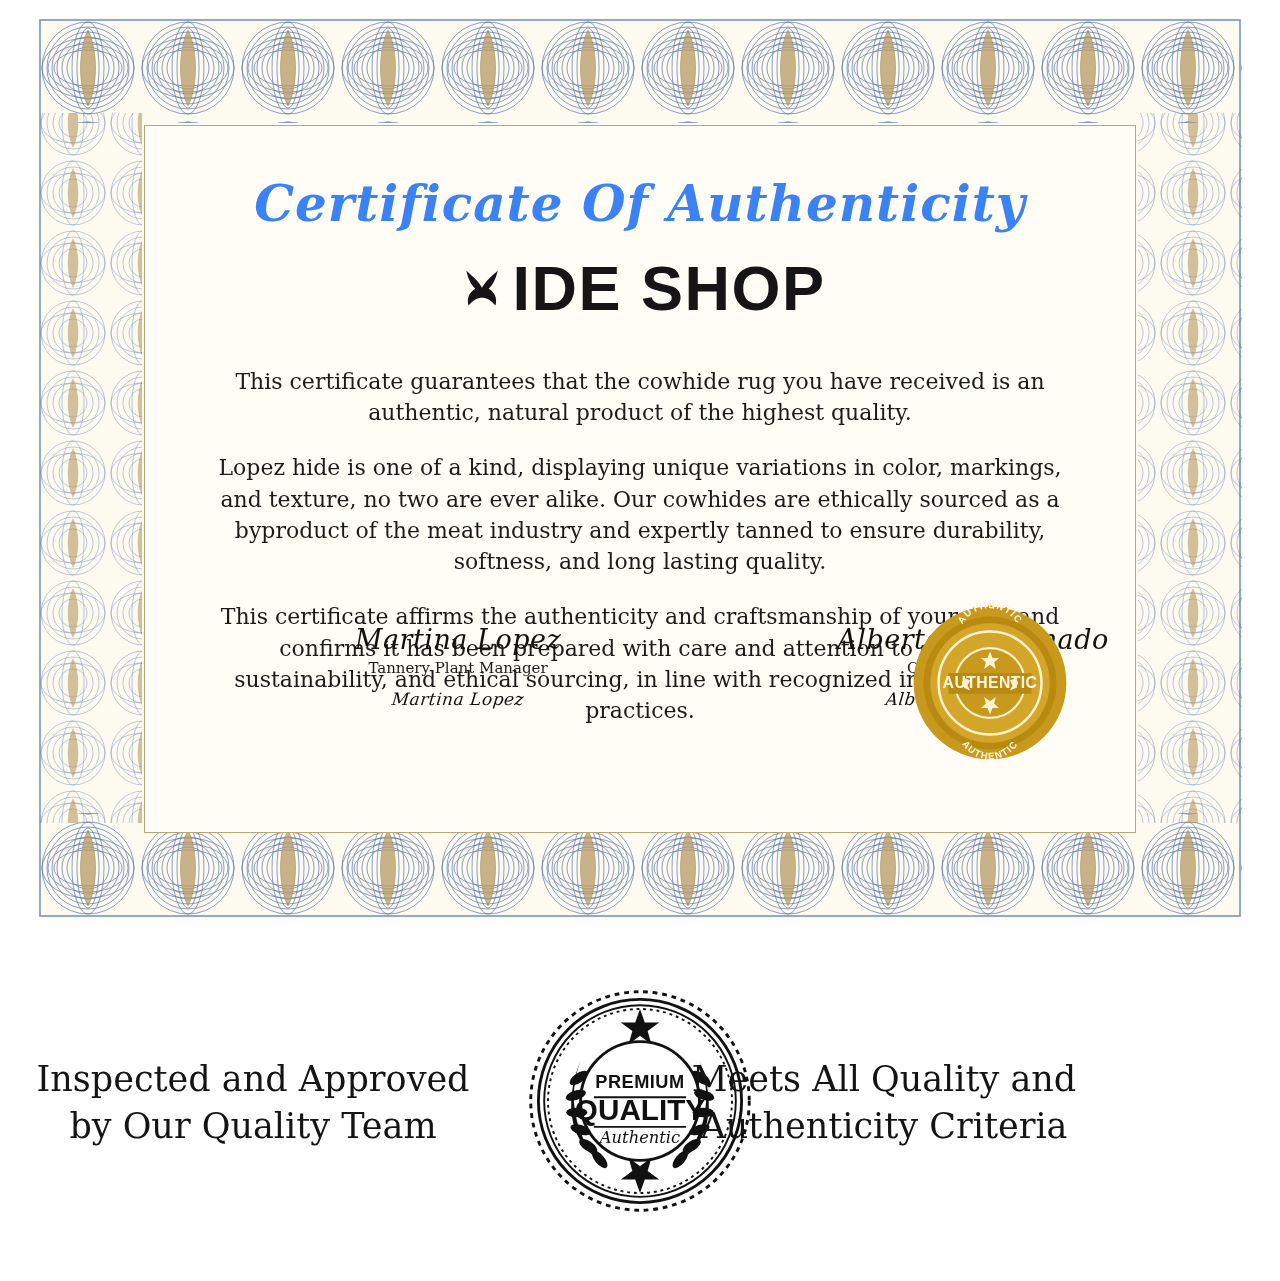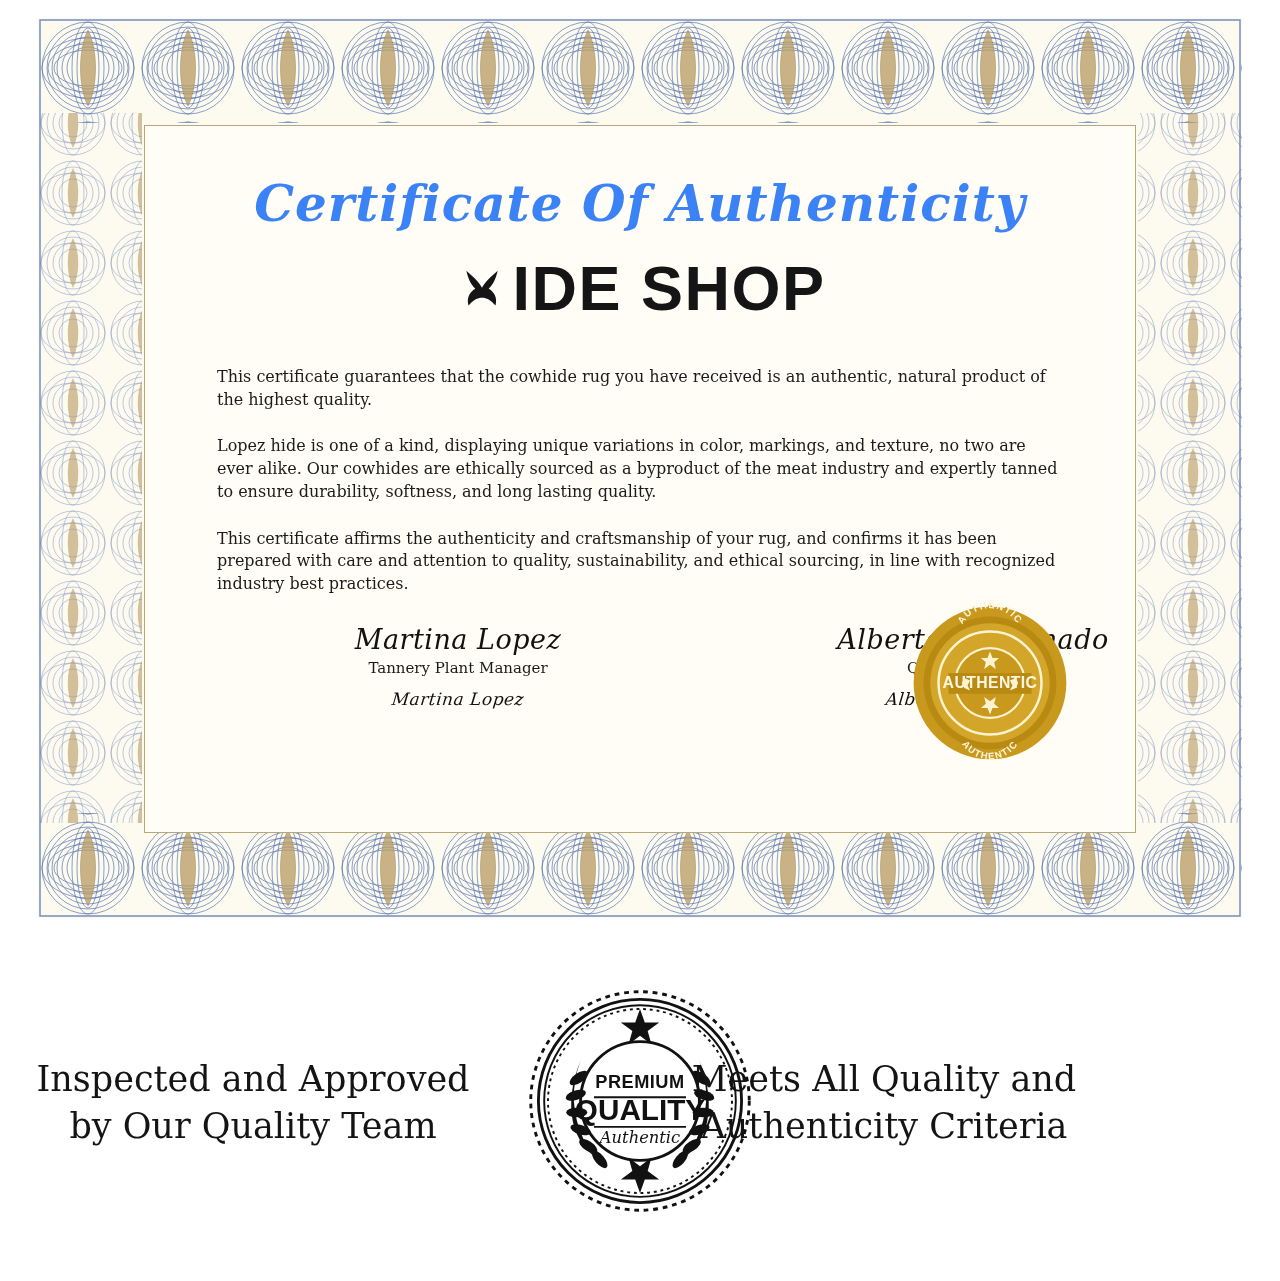--- a/index.html
+++ b/index.html
@@ -75,23 +75,24 @@
   #brand-glyph {
     width: 56px;
     height: 56px;
     position: relative;
     top: 2px;
   }
 
   #body-copy {
     margin: 46px 72px 0 72px;
     color: #1b1b1b;
-    font-size: 16px;
+    font-size: 22px;
     line-height: 1.42;
     font-family: "DejaVu Serif", serif;
+    text-align: center;
   }
   #body-copy p { margin: 0 0 24px 0; }
 
   
   #sig-band {
     position: absolute;
     left: 66px;
     right: 40px;
     bottom: 42px;
     height: 190px;

